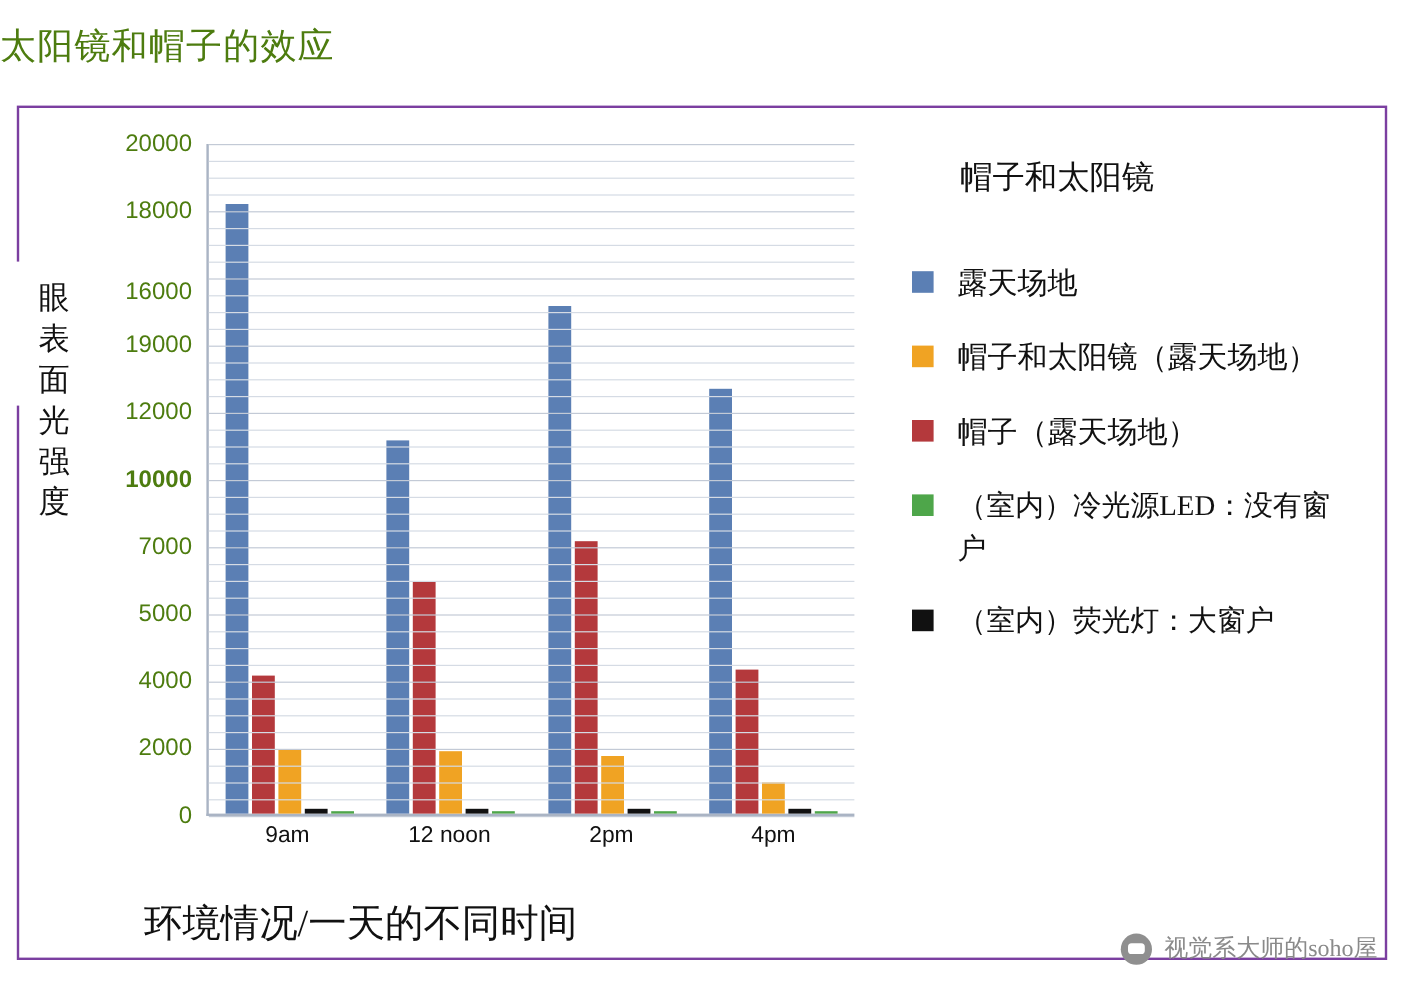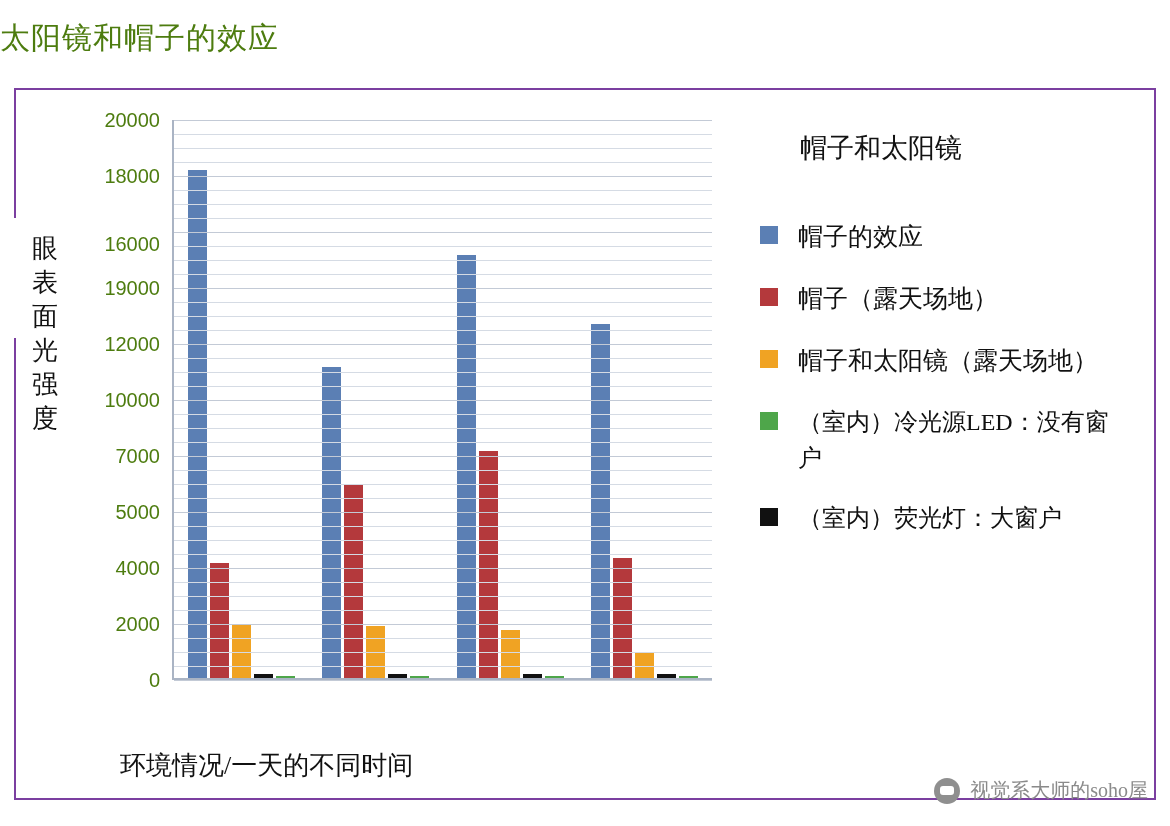--- a/index.html
+++ b/index.html
@@ -144,21 +144,21 @@
     width: 110px;
     text-align: center;
     font-size: 19px;
     color: #111;
     font-family: "Liberation Sans", sans-serif;
   }
   .x-axis-title {
     position: absolute;
     left: 120px;
     top: 748px;
-    font-size: 26px;
+    font-size: 32px;
     font-family: "Liberation Serif", serif;
     color: #111;
   }
 
   
   .legend {
     position: absolute;
     left: 760px;
     top: 130px;
     width: 390px;
@@ -244,21 +244,21 @@
       <span>度</span>
     </div>
 
   <div class="plot-wrap">
     <div class="y-labels" id="yLabels">
         <div class="y-label" style="top: 572px;">0</div>
         <div class="y-label" style="top: 516px;">2000</div>
         <div class="y-label" style="top: 460px;">4000</div>
         <div class="y-label" style="top: 404px;">5000</div>
         <div class="y-label" style="top: 348px;">7000</div>
-        <div class="y-label" style="top: 292px;">10000</div>
+        <div class="y-label" style="top: 292px; font-weight: bold;">10000</div>
         <div class="y-label" style="top: 236px;">12000</div>
         <div class="y-label" style="top: 180px;">19000</div>
         <div class="y-label" style="top: 136px;">16000</div>
         <div class="y-label" style="top: 68px;">18000</div>
         <div class="y-label" style="top: 12px;">20000</div>
       </div>
     <div class="plot" id="plot">
       <div class="groups" id="groups">
           <div class="group">
             <div class="bar" style="height: 508.2px; background: rgb(91, 127, 180);"></div>
@@ -324,38 +324,44 @@
         <div class="gridline major" style="top: 112px;"></div>
         <div class="gridline" style="top: 98px;"></div>
         <div class="gridline" style="top: 84px;"></div>
         <div class="gridline" style="top: 70px;"></div>
         <div class="gridline major" style="top: 56px;"></div>
         <div class="gridline" style="top: 42px;"></div>
         <div class="gridline" style="top: 28px;"></div>
         <div class="gridline" style="top: 14px;"></div>
         <div class="gridline major" style="top: 0px;"></div>
       </div>
+    <div class="x-labels" id="xLabels">
+        <div class="x-label">9am</div>
+        <div class="x-label">12 noon</div>
+        <div class="x-label">2pm</div>
+        <div class="x-label">4pm</div>
+      </div>
   </div>
 
   <div class="x-axis-title">环境情况/一天的不同时间</div>
 
   <div class="legend">
     <div class="legend-title">帽子和太阳镜</div>
     <div id="legendItems">
         <div class="legend-item">
           <div class="legend-swatch" style="background: rgb(91, 127, 180);"></div>
-          <div class="legend-label">帽子的效应</div>
+          <div class="legend-label">露天场地</div>
+        </div>
+        <div class="legend-item">
+          <div class="legend-swatch" style="background: rgb(240, 163, 35);"></div>
+          <div class="legend-label">帽子和太阳镜（露天场地）</div>
         </div>
         <div class="legend-item">
           <div class="legend-swatch" style="background: rgb(180, 57, 60);"></div>
           <div class="legend-label">帽子（露天场地）</div>
-        </div>
-        <div class="legend-item">
-          <div class="legend-swatch" style="background: rgb(240, 163, 35);"></div>
-          <div class="legend-label">帽子和太阳镜（露天场地）</div>
         </div>
         <div class="legend-item small">
           <div class="legend-swatch" style="background: rgb(78, 166, 74);"></div>
           <div class="legend-label">（室内）冷光源LED：没有窗户</div>
         </div>
         <div class="legend-item small">
           <div class="legend-swatch" style="background: rgb(17, 17, 17);"></div>
           <div class="legend-label">（室内）荧光灯：大窗户</div>
         </div>
       </div>

